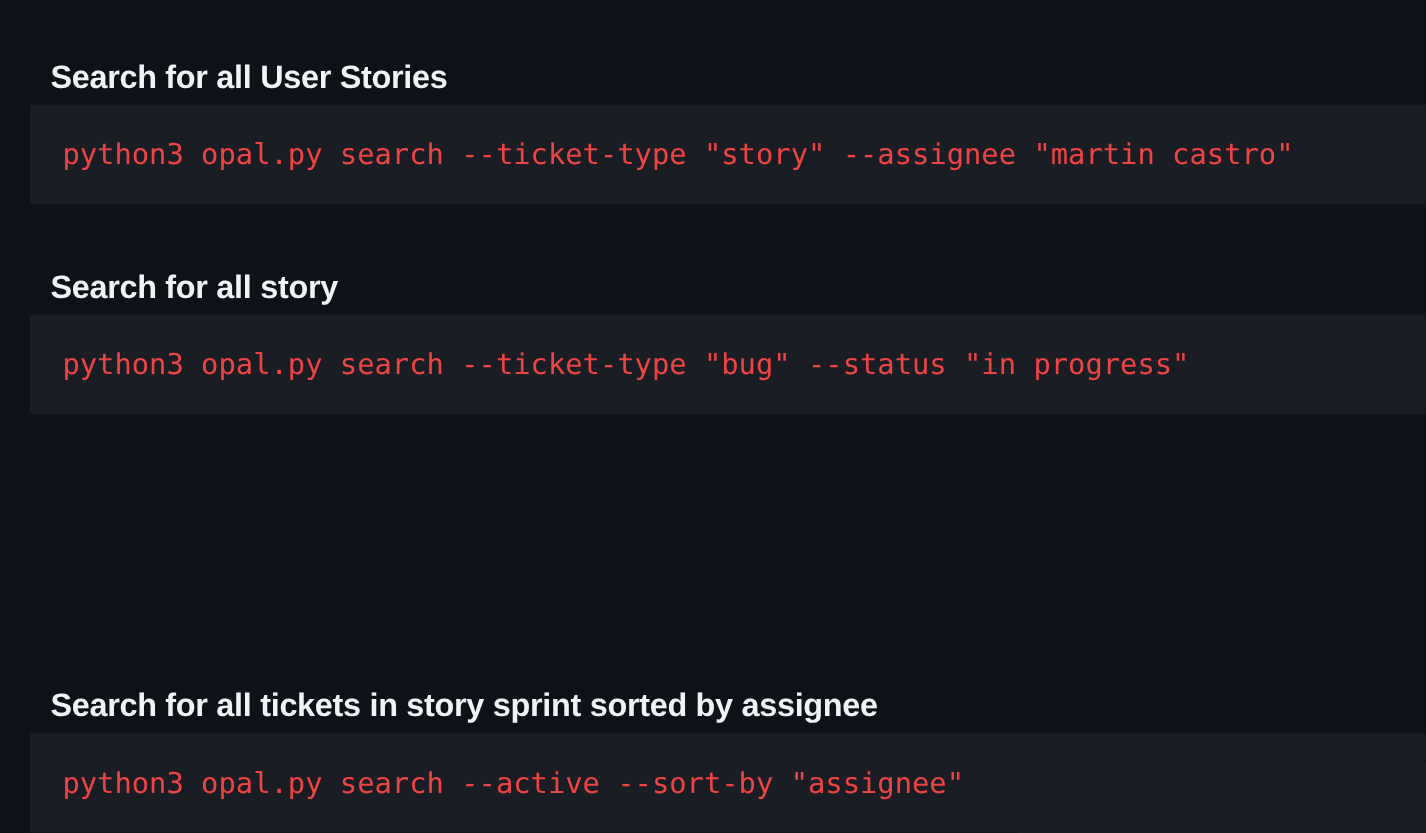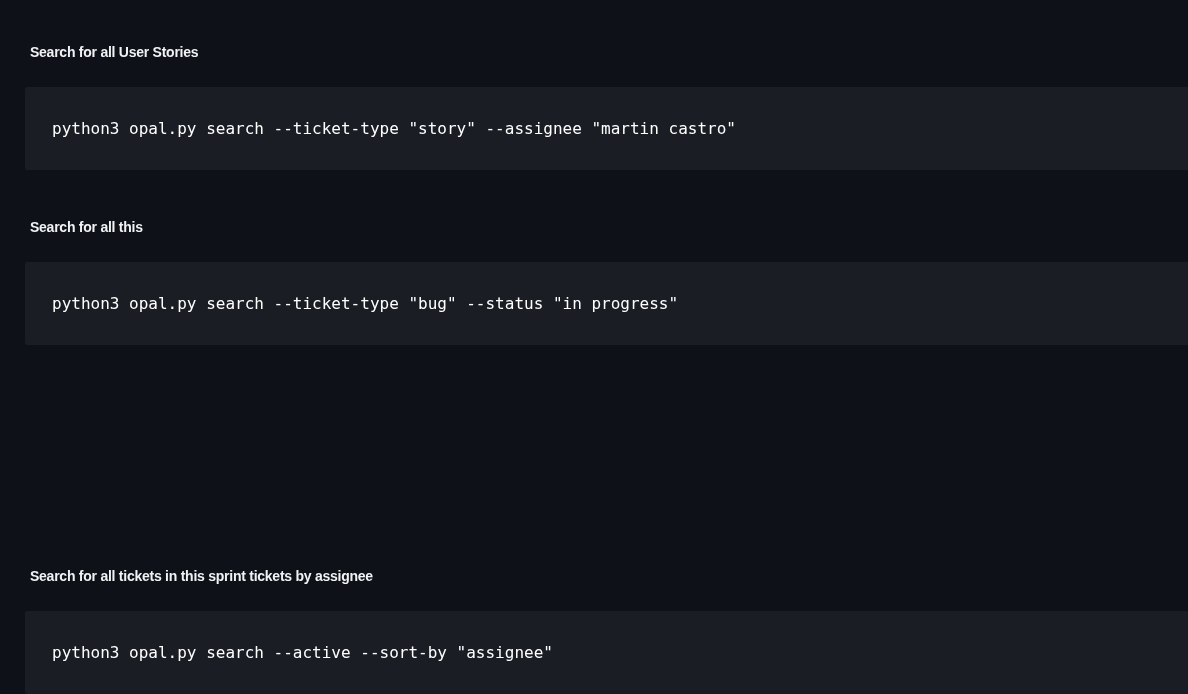--- a/index.html
+++ b/index.html
@@ -21,70 +21,70 @@
       left: 0;
       width: 1188px;
       height: 175px;
     }
     .heading {
       position: absolute;
       left: 26px;
       top: 0;
       height: 26px;
       line-height: 26px;
-      margin: 4px;
+      margin: 16px;
       font-family: "Liberation Sans", sans-serif;
       font-weight: 700;
-      font-size: 14px;
+      font-size: 27px;
       letter-spacing: -0.25px;
       color: #f0f2f5;
       white-space: nowrap;
     }
     .code-block {
       position: absolute;
       left: 25px;
       top: 52px;
       width: 1163px;
       height: 83px;
       background: #1a1d24;
       border-radius: 2px 0 0 2px;
       box-sizing: border-box;
       padding-left: 27px;
       display: flex;
       align-items: center;
       overflow: hidden;
     }
     .code-text {
       font-family: "DejaVu Sans Mono", "Liberation Mono", monospace;
-      font-size: 16px;
-      color: #ffffff;
+      font-size: 24px;
+      color: #ef4444;
       white-space: pre;
       line-height: 26px;
     }
   </style>
 </head>
 <body>
 
 <div class="page">
 
   <div class="section" style="top:35px;">
     <h3 class="heading">Search for all User Stories</h3>
     <div class="code-block">
       <code class="code-text">python3 opal.py search --ticket-type "story" --assignee "martin castro"</code>
     </div>
   </div>
 
   <div class="section" style="top:210px;">
-    <h3 class="heading">Search for all this</h3>
+    <h3 class="heading">Search for all story</h3>
     <div class="code-block">
       <code class="code-text">python3 opal.py search --ticket-type "bug" --status "in progress"</code>
     </div>
   </div>
 
 
   <div class="section" style="top:559px;">
-    <h3 class="heading">Search for all tickets in this sprint tickets by assignee</h3>
+    <h3 class="heading">Search for all tickets in story sprint sorted by assignee</h3>
     <div class="code-block">
       <code class="code-text">python3 opal.py search --active --sort-by "assignee"</code>
     </div>
   </div>
 
 </div>
 
 </body></html>

